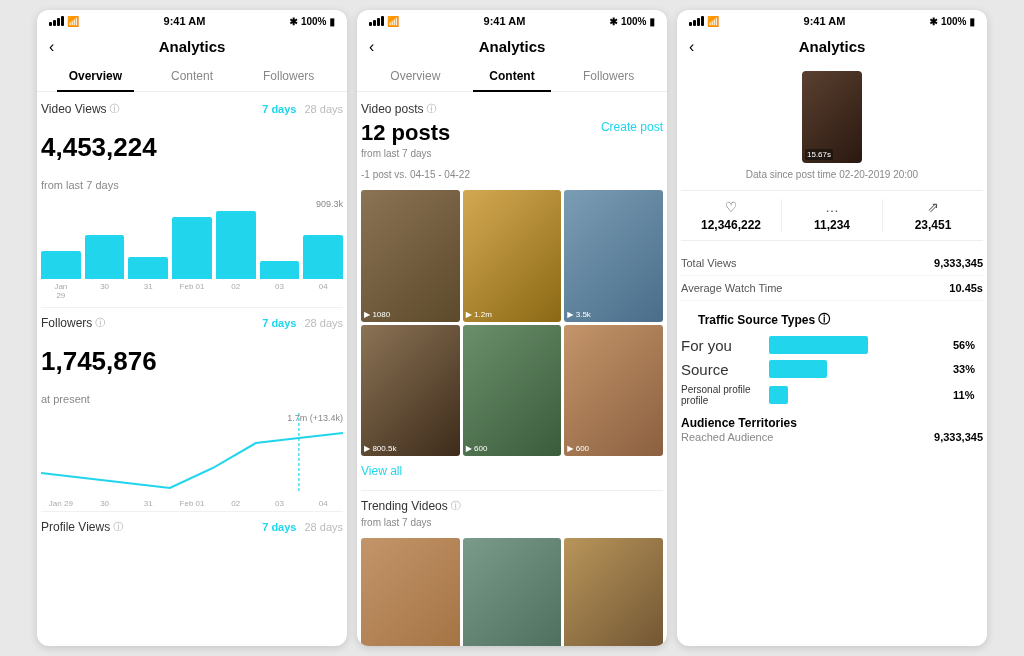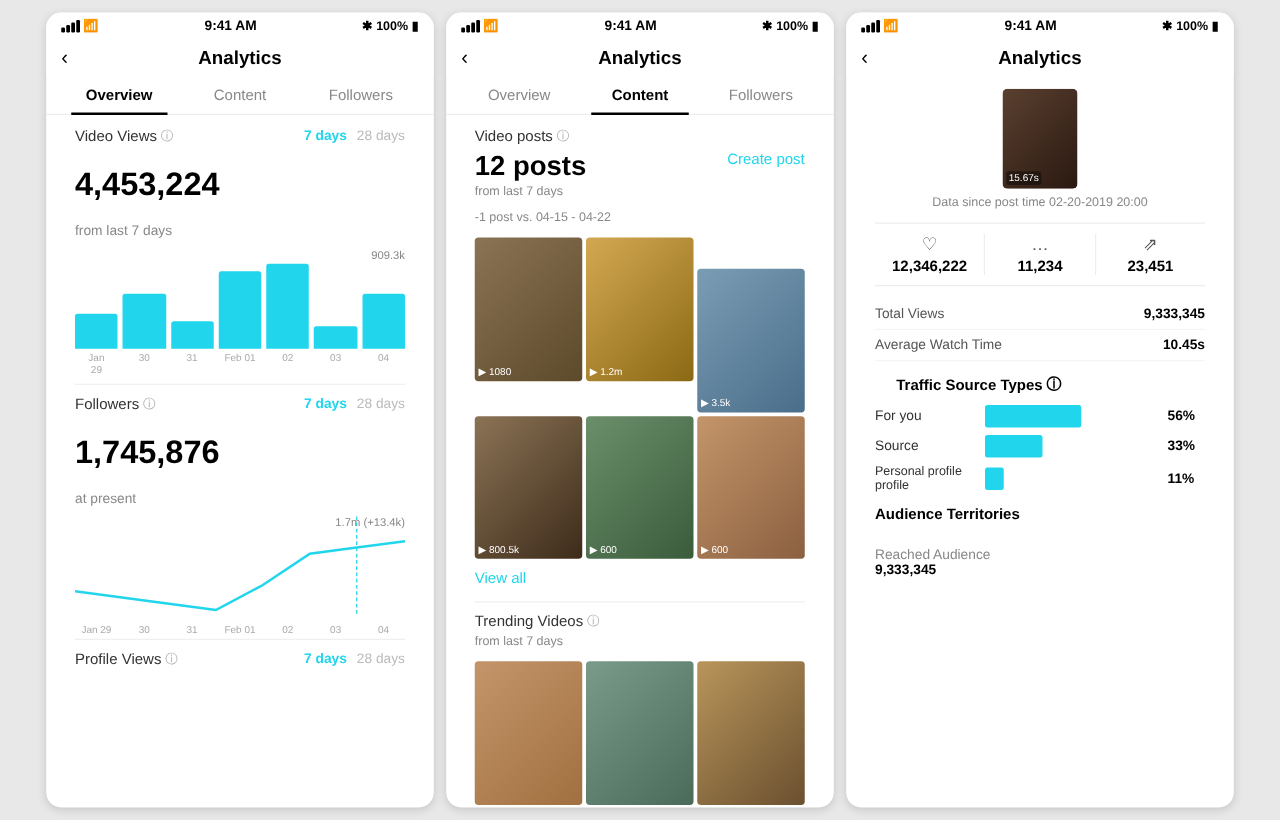--- a/index.html
+++ b/index.html
@@ -91,21 +91,21 @@
       position: absolute;
       bottom: -1px;
       left: 10%;
       width: 80%;
       height: 2px;
       background: #000;
     }
     .screen-content {
       flex: 1;
       overflow-y: auto;
-      padding: 10px 23px;
+      padding: 10px 4px;
     }
     .section-header {
       display: flex;
       justify-content: space-between;
       align-items: center;
       margin-bottom: 4px;
     }
     .section-title {
       font-size: 12px;
       color: #333;
@@ -243,31 +243,31 @@
     .view-all-link {
       color: #20d5ec;
       font-size: 12px;
       cursor: pointer;
       margin-bottom: 12px;
       display: block;
     }
     
     .thumb-1 { background: linear-gradient(135deg, #8B7355, #5c4a2a); }
     .thumb-2 { background: linear-gradient(135deg, #D4A853, #8B6914); }
-    .thumb-3 { background: linear-gradient(135deg, #7B9DB4, #4a6d8a); margin-top: 25px; }
+    .thumb-3 { background: linear-gradient(135deg, #7B9DB4, #4a6d8a); }
     .thumb-4 { background: linear-gradient(135deg, #8B7355, #3d2b1a); }
     .thumb-5 { background: linear-gradient(135deg, #6B8E6B, #3a5c3a); }
     .thumb-6 { background: linear-gradient(135deg, #C4956A, #8B6040); }
     .thumb-7 { background: linear-gradient(135deg, #C4956A, #a07040); }
     .thumb-8 { background: linear-gradient(135deg, #7B9B8A, #4a6b5a); }
     .thumb-9 { background: linear-gradient(135deg, #B8955A, #6B5030); }
     
     .video-preview {
       width: 60px;
-      height: 80px;
+      height: 92px;
       background: linear-gradient(135deg, #5a4030, #2a1810);
       border-radius: 4px;
       margin: 0 auto 6px;
       position: relative;
       overflow: hidden;
     }
     .video-duration {
       position: absolute;
       bottom: 3px;
       left: 3px;
@@ -319,30 +319,29 @@
       align-items: center;
       gap: 3px;
       margin-left: 17px;
     }
     .traffic-row {
       display: flex;
       align-items: center;
       margin-bottom: 6px;
       gap: 8px;
     }
-    .traffic-label { font-size: 11px; color: #333; width: 80px; }
+    .traffic-label { font-size: 15px; color: #333; width: 80px; }
     .traffic-bar-container { flex: 1; height: 18px; }
     .traffic-bar { height: 18px; background: #20d5ec; border-radius: 2px; }
     .traffic-pct { font-size: 11px; font-weight: 600; width: 30px; text-align: left; }
     .audience-section { margin-top: 10px; }
-    .audience-title { font-size: 12px; font-weight: 600; margin-bottom: 20px; }
+    .audience-title { font-size: 12px; font-weight: 600; margin-bottom: 1px; }
     .reached-row {
       display: flex;
       justify-content: space-between;
-      flex-direction: column;
     }
     .reached-label { font-size: 11px; color: #888; }
     .reached-value { font-size: 11px; font-weight: 600; }
 
     svg.line-chart { width: 100%; height: 80px; }
   </style>
 </head>
 <body>
 
 <div class="screens-container">

